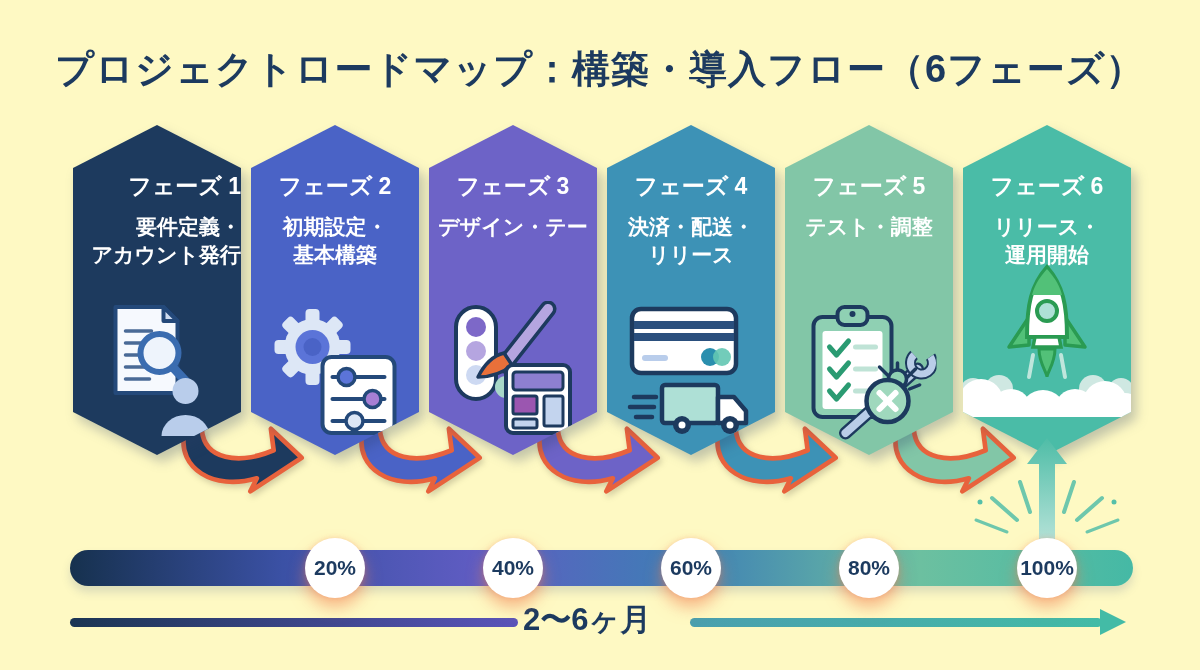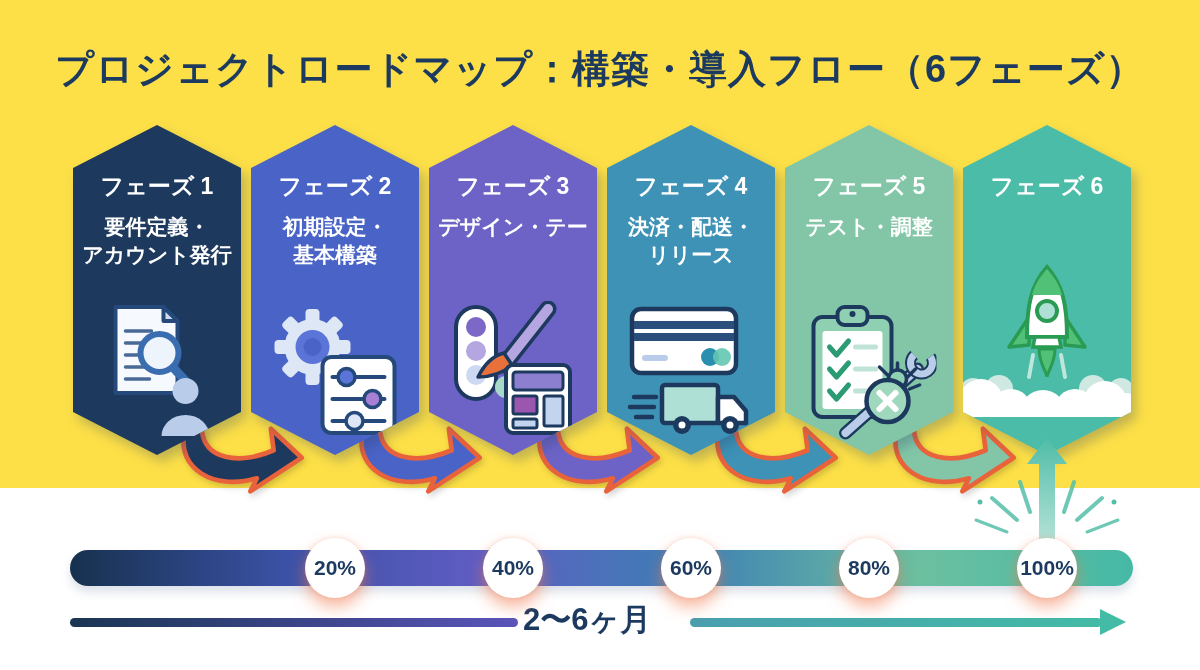--- a/index.html
+++ b/index.html
@@ -1,18 +1,18 @@
 <!DOCTYPE html>
 <html style="--title_color: #1c3a5f; --bar_gradient: linear-gradient(90deg,#16314e 0%,#3b51a5 20%,#5f5cc2 38%,#3e7fb5 58%,#6cc0a0 80%,#45b9a5 100%); --timeline_left_gradient: linear-gradient(90deg,#1b3553,#5a54ba); --timeline_right_gradient: linear-gradient(90deg,#4a9fae,#43bba6); --timeline_arrow_color: #43bba6; --milestone_text_color: #1c3a5f; --milestone_glow: rgba(243,125,82,0.55); --up_arrow_color: #55bfa9;"><head>
 <meta charset="utf-8">
 <style>
   html,body{margin:0;padding:0;background:#ffffff;}
   body{width:1200px;height:670px;overflow:hidden;
        font-family:"Liberation Sans","DejaVu Sans",sans-serif;}
-  .stage{position:relative;width:1200px;height:488px;background:#fde047;}
+  .stage{position:relative;width:1200px;height:670px;background:#fef9c3;}
 
   .page-title{position:absolute;top:44px;left:0;width:1200px;text-align:center;
     font-size:38px;font-weight:800;letter-spacing:1px;color:var(--title_color,#1c3a5f);}
 
   
   .hex-wrap{position:absolute;top:125px;width:168px;height:330px;
     filter:drop-shadow(5px 7px 6px rgba(40,60,100,.28));}
   .hex{width:100%;height:100%;position:relative;color:#ffffff;text-align:center;
     clip-path:polygon(50% 0%,100% 13%,100% 87%,50% 100%,0% 87%,0% 13%);}
   .phase-label{padding-top:46px;font-size:23px;font-weight:700;}
@@ -65,21 +65,21 @@
       <path class="swoosh-fill" d="M14 10 C 8 44, 44 70, 92 56 L 85 70 L 140 34 L 107 3 L 110 26 C 72 42, 36 36, 33 4 Z" stroke-width="5" stroke-linejoin="round" fill="#6d63c7" stroke="#e8623c"></path>
     </svg>
   <svg class="swoosh" style="left:705px" viewBox="0 0 150 90" preserveAspectRatio="none">
       <path class="swoosh-fill" d="M14 10 C 8 44, 44 70, 92 56 L 85 70 L 140 34 L 107 3 L 110 26 C 72 42, 36 36, 33 4 Z" stroke-width="5" stroke-linejoin="round" fill="#3d92b6" stroke="#e8623c"></path>
     </svg>
   <svg class="swoosh" style="left:883px" viewBox="0 0 150 90" preserveAspectRatio="none">
       <path class="swoosh-fill" d="M14 10 C 8 44, 44 70, 92 56 L 85 70 L 140 34 L 107 3 L 110 26 C 72 42, 36 36, 33 4 Z" stroke-width="5" stroke-linejoin="round" fill="#82c6a7" stroke="#e8623c"></path>
     </svg>
 
   <div class="hex-wrap hex-layer" style="left:73px">
-    <div class="hex" style="background: rgb(29, 58, 94);">
+    <div class="hex" style="background: rgb(29, 58, 94); text-align: right;">
       <div class="phase-label">フェーズ 1</div>
       <div class="phase-desc">
         <div>要件定義・</div>
           <div>アカウント発行</div>
       </div>
       <div class="icon-box">
         <svg width="115" height="135" viewBox="0 0 115 135">
           <g stroke="#24497a" stroke-width="4" fill="#f6f9fe" stroke-linejoin="round">
             <path d="M16 6 h48 l14 14 v72 h-62 z"></path>
             <path d="M64 6 v14 h14 z" fill="#cfdcf0"></path>
@@ -234,20 +234,24 @@
               <line x1="94" y1="92" x2="78" y2="108"></line>
           </g>
         </svg>
       </div>
     </div>
   </div>
 
   <div class="hex-wrap hex-layer" style="left:963px">
     <div class="hex" style="background: rgb(74, 188, 167);">
       <div class="phase-label">フェーズ 6</div>
+      <div class="phase-desc">
+        <div>リリース・</div>
+          <div>運用開始</div>
+      </div>
       <div class="icon-box bottom">
         <svg width="168" height="158" viewBox="0 0 168 158">
           <g fill="#cfe8e2">
             <circle cx="10" cy="132" r="13"></circle>
               <circle cx="36" cy="130" r="14"></circle>
             <circle cx="130" cy="130" r="14"></circle>
               <circle cx="158" cy="132" r="13"></circle>
           </g>
           <g stroke="#bfe6dc" stroke-width="4" stroke-linecap="round">
             <line x1="70" y1="96" x2="66" y2="118"></line>

